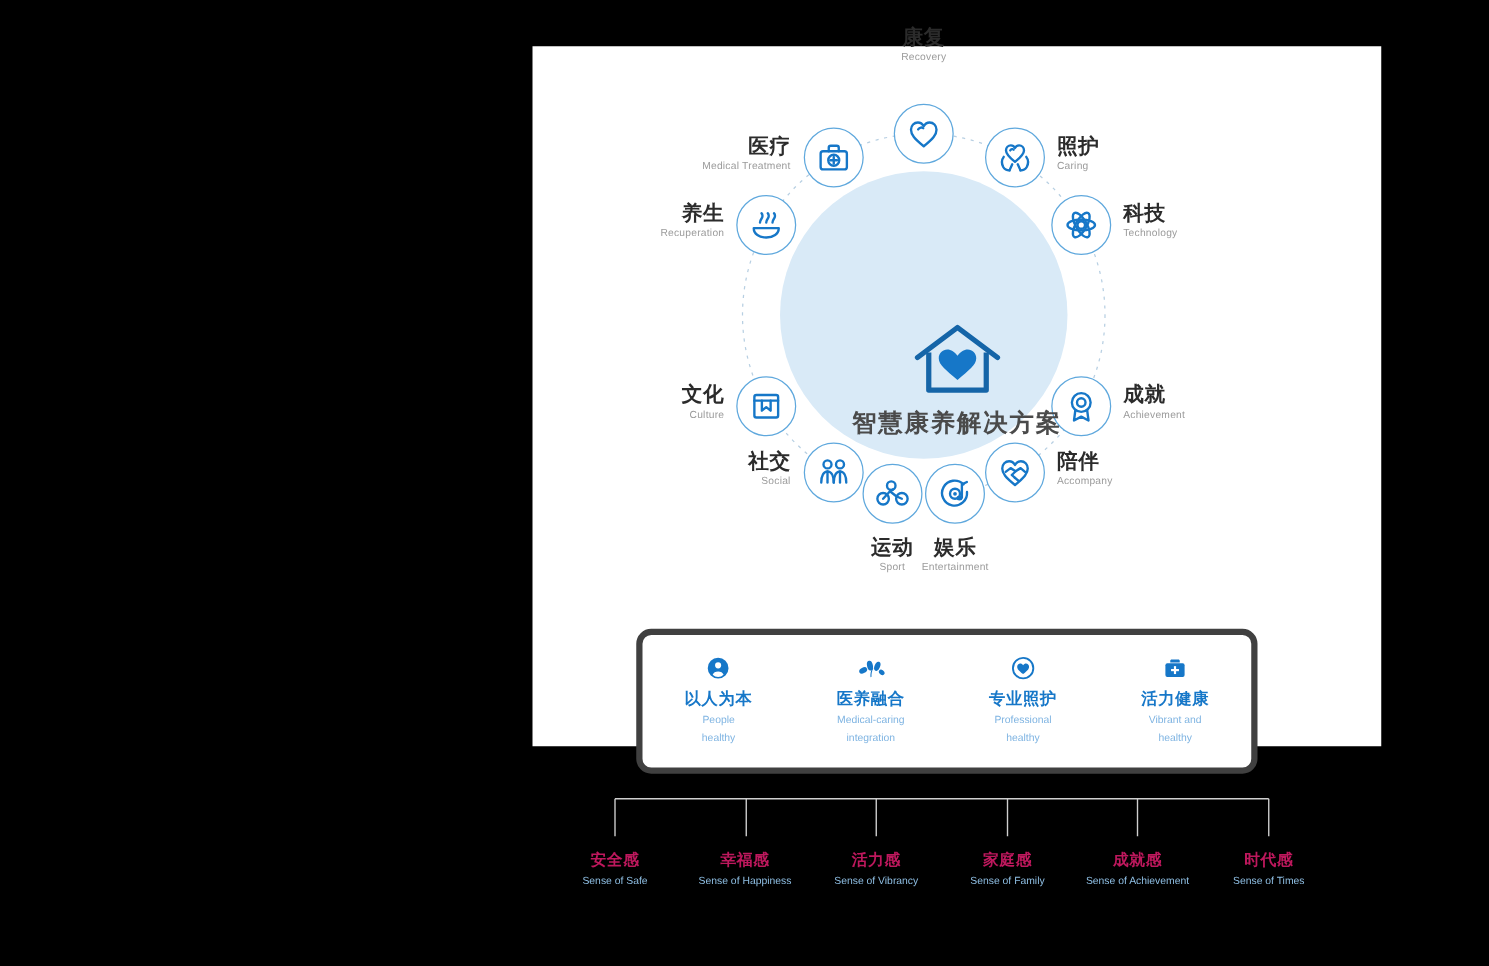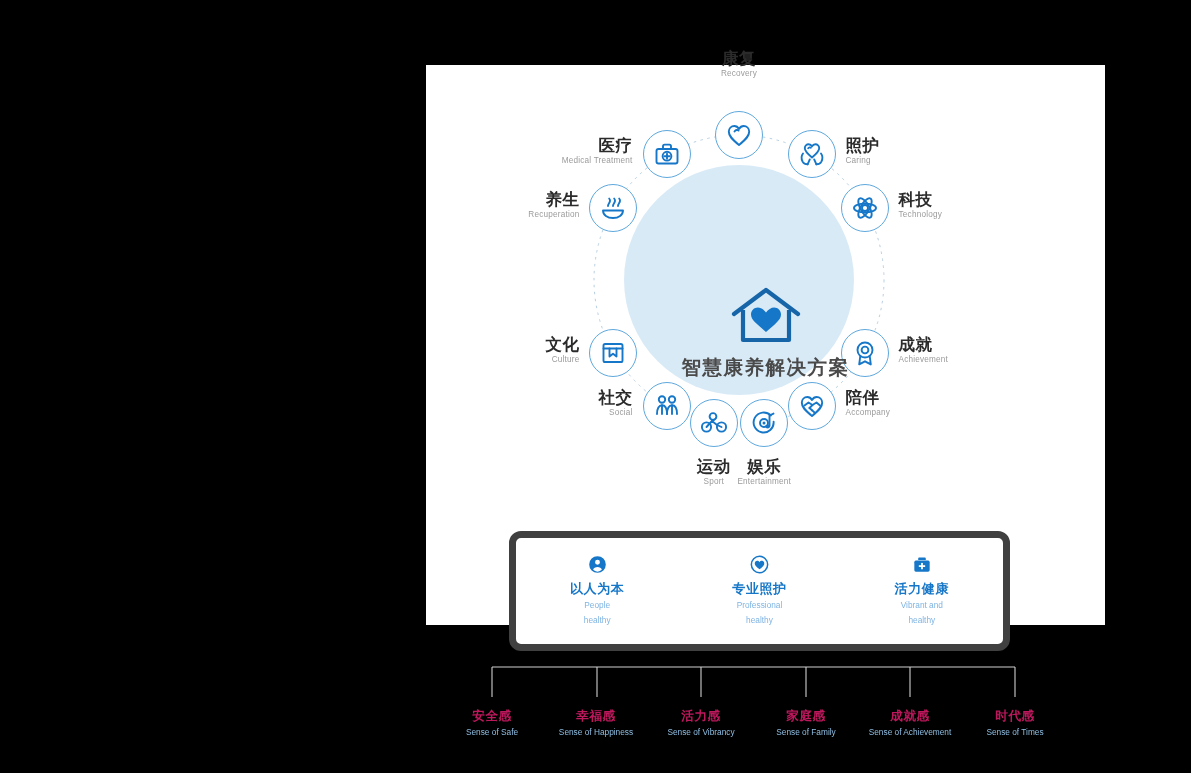--- a/index.html
+++ b/index.html
@@ -1,21 +1,20 @@
 <!DOCTYPE html>
 <html><head>
 <meta charset="utf-8">
 <style>
   html,body{margin:0;padding:0;background:#000;}
   body{width:1191px;height:773px;font-family:"Liberation Sans","DejaVu Sans",sans-serif;overflow:hidden;}
 
   #card{
     position:absolute; left:426px; top:37px; width:679px; height:560px;
     background:#ffffff;
-    margin-top:28px;
   }
 
   
   #wheel{position:absolute; left:0; top:0; width:679px; height:430px;}
   #wheel svg.ringsvg{position:absolute;left:0;top:0;width:679px;height:430px;}
 
   .node{position:absolute;width:0;height:0;}
   .node .circ{
     position:absolute; left:-24px; top:-24px; width:48px; height:48px;
     border-radius:50%; background:#ffffff;
@@ -36,21 +35,21 @@
     position:absolute; left:50%; top:222px; transform:translateX(-50%);
     text-align:center; width:300px;
   }
   #center .house{margin:0 auto 10px auto;display:block;}
   #center .ctitle{font-size:19.5px;font-weight:bold;color:#4a4a4a;letter-spacing:1.5px;line-height:24px;}
   #center .csub{font-size:12.8px;color:#6d6d6d;letter-spacing:1.6px;line-height:15.5px;margin-top:3px;}
 
   
   #panel{
     position:absolute; left:83px; top:466px; width:487px; height:106px;
-    border:7px solid #404040; border-radius:12px; background:#fff;
+    border:5px solid #404040; border-radius:12px; background:#fff;
     display:flex; align-items:flex-start;
   }
   .feat{flex:1;text-align:center;padding-top:16px;}
   .feat .ficon{height:20px;margin-bottom:7px;display:flex;align-items:center;justify-content:center;}
   .feat .fcn{font-size:13px;font-weight:bold;color:#1677c8;letter-spacing:.6px;line-height:16px;}
   .feat .fen{font-size:8.3px;color:#7fb4e2;line-height:11.5px;margin-top:3px;}
 
   
   #bracket{position:absolute;left:0;top:596px;width:679px;height:90px;}
   #bracket svg{position:absolute;left:0;top:0;}
@@ -242,20 +241,34 @@
   <div id="panel">
       <div class="feat">
         <div class="ficon">
           <svg width="19" height="19" viewBox="0 0 24 24" fill="#1677c8">
             <path d="M12 1.5a10.5 10.5 0 100 21 10.5 10.5 0 000-21zm0 4.6a3.1 3.1 0 110 6.2 3.1 3.1 0 010-6.2zm0 14.9a7.8 7.8 0 01-5.5-2.3c.5-2.2 3-3.4 5.5-3.4s5 1.2 5.5 3.4A7.8 7.8 0 0112 21z"></path>
           </svg>
         </div>
         <div class="fcn">以人为本</div>
         <div class="fen">People</div>
         <div class="fen">healthy</div>
+      </div>
+      <div class="feat">
+        <div class="ficon">
+          <svg width="22" height="17" viewBox="0 0 30 22" fill="#1677c8">
+            <path d="M14.2 21c-.4-3.6.3-7 2-10.2.3-.6 1.2-.1.9.5-1.4 2.8-2 5.8-1.8 9l-1.1.7z"></path>
+            <ellipse cx="6.2" cy="13.5" rx="4.6" ry="3" transform="rotate(-28 6.2 13.5)"></ellipse>
+            <ellipse cx="13.6" cy="8.2" rx="3.2" ry="5.4" transform="rotate(-12 13.6 8.2)"></ellipse>
+            <ellipse cx="21.6" cy="9" rx="3" ry="5.2" transform="rotate(22 21.6 9)"></ellipse>
+            <ellipse cx="26.4" cy="15.6" rx="3.4" ry="2.5" transform="rotate(38 26.4 15.6)"></ellipse>
+          </svg>
+        </div>
+        <div class="fcn">医养融合</div>
+        <div class="fen">Medical-caring</div>
+        <div class="fen">integration</div>
       </div>
       <div class="feat">
         <div class="ficon">
           <svg width="19" height="19" viewBox="0 0 24 24">
             <circle cx="12" cy="12" r="10.3" fill="none" stroke="#1677c8" stroke-width="1.9"></circle>
             <path fill="#1677c8" d="M12 18c-4.5-3.4-6-5.2-6-7.4 0-1.9 1.4-3.3 3.1-3.3 1.1 0 2.2.6 2.9 1.7.7-1.1 1.8-1.7 2.9-1.7 1.7 0 3.1 1.4 3.1 3.3 0 2.2-1.5 4-6 7.4z"></path>
           </svg>
         </div>
         <div class="fcn">专业照护</div>
         <div class="fen">Professional</div>

